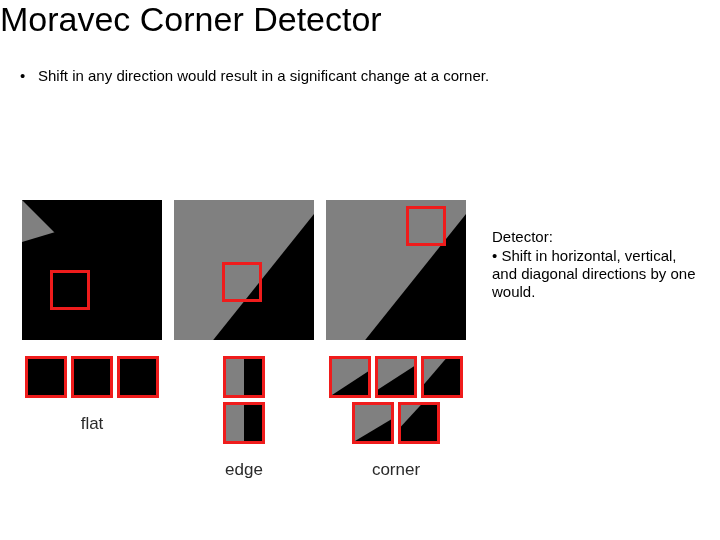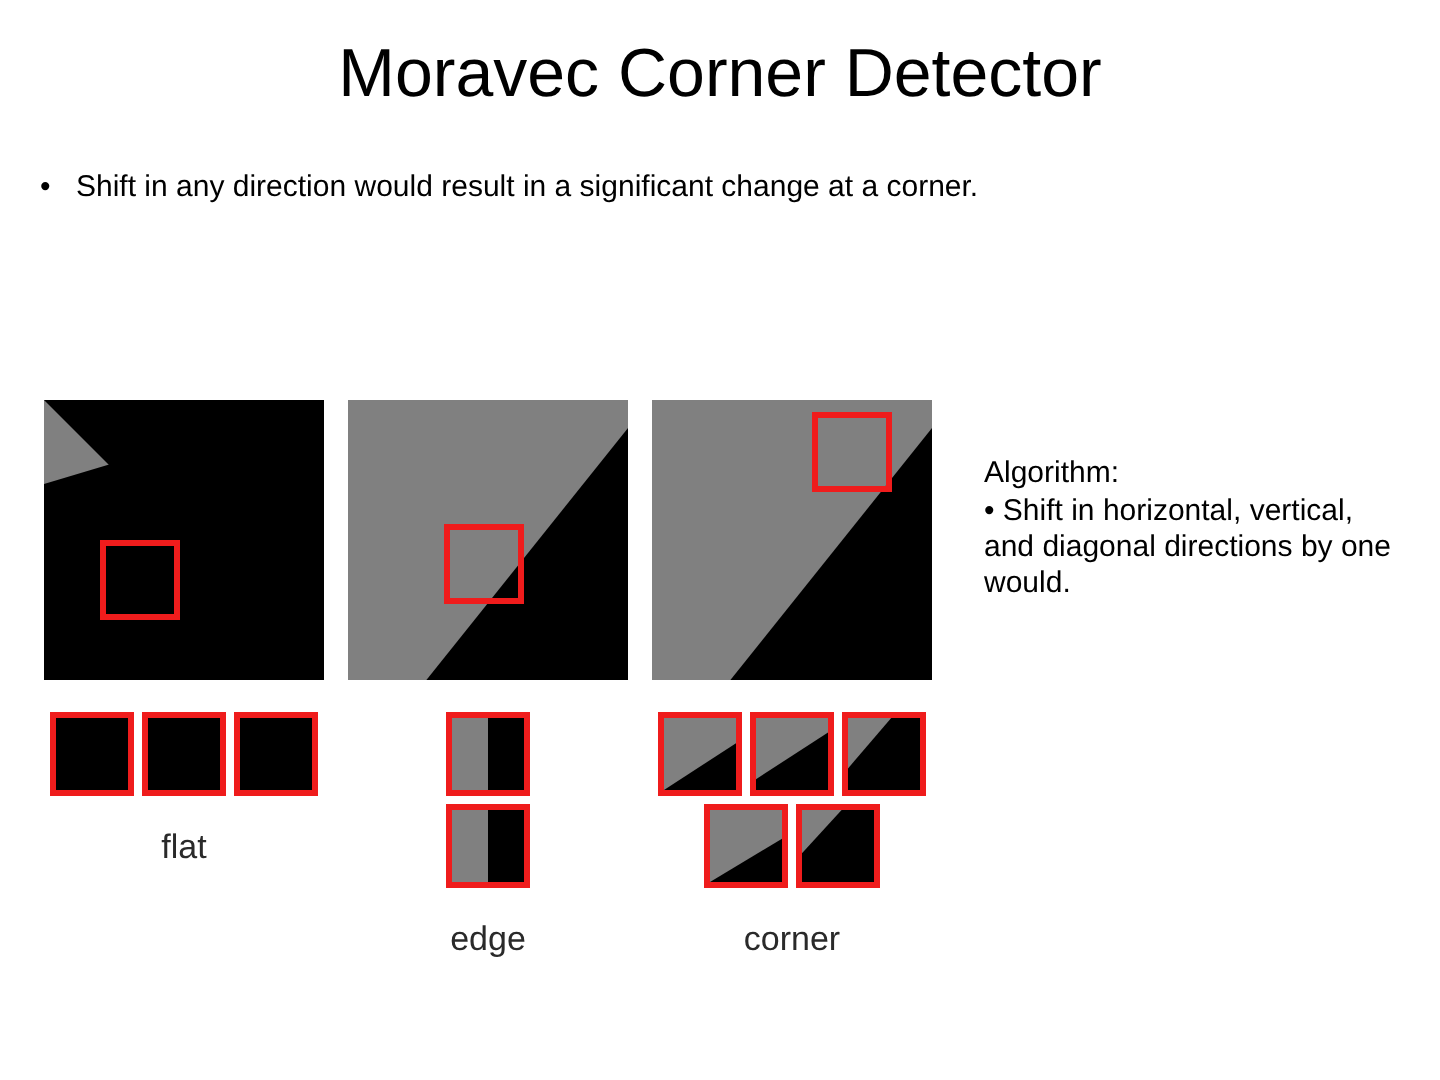--- a/index.html
+++ b/index.html
@@ -6,24 +6,23 @@
   body {
     width: 720px;
     height: 540px;
     background: #ffffff;
     font-family: Arial, Helvetica, sans-serif;
     color: #000;
     position: relative;
     overflow: hidden;
   }
   .title {
-    text-align: center;
+    text-align: left;
     font-size: 34px;
     font-weight: 400;
-    padding-top: 18px;
     padding-bottom: 28px;
   }
   .bullet {
     font-size: 15px;
     padding-left: 38px;
     padding-right: 40px;
     position: relative;
     line-height: 1.25;
   }
   .bullet::before {
@@ -166,16 +165,16 @@
         </div>
       </div>
       <div class="label">
         <span>corner</span><br>
       </div>
     </div>
 
   </div>
 
   <div class="algo">
-    <div>Algorithm:</div>
+    <div>Detector:</div>
     <div class="algo-item">• <span>Shift in horizontal, vertical, and diagonal directions by one would.</span></div>
   </div>
 </div>
 
 </body></html>

